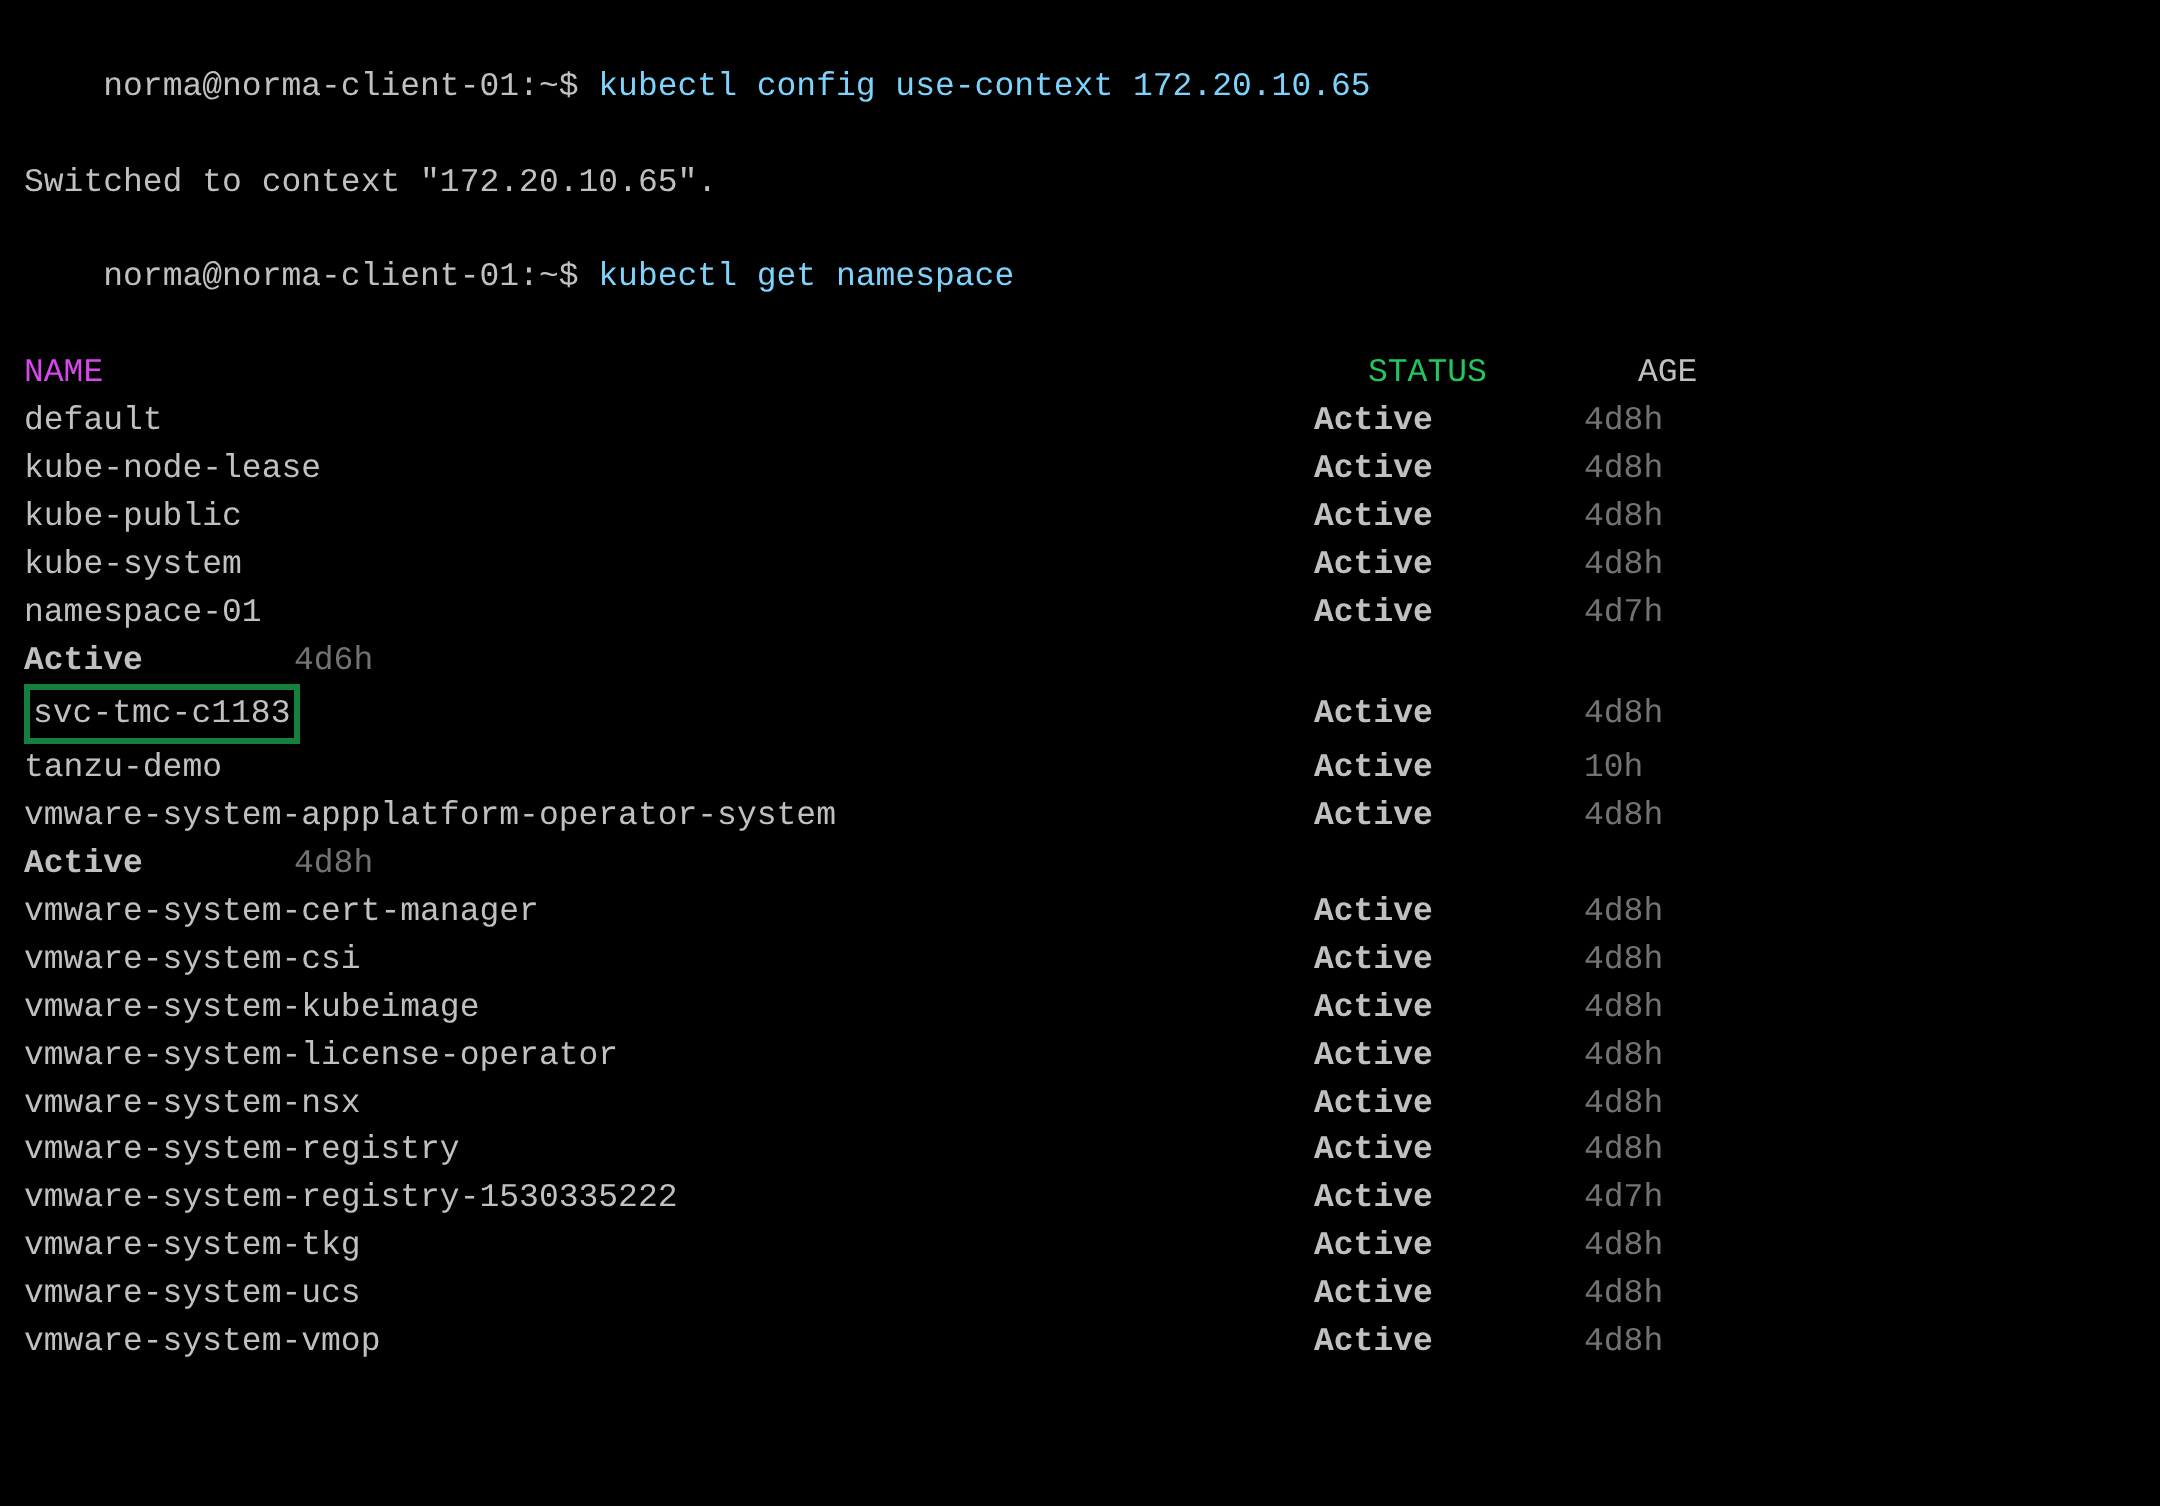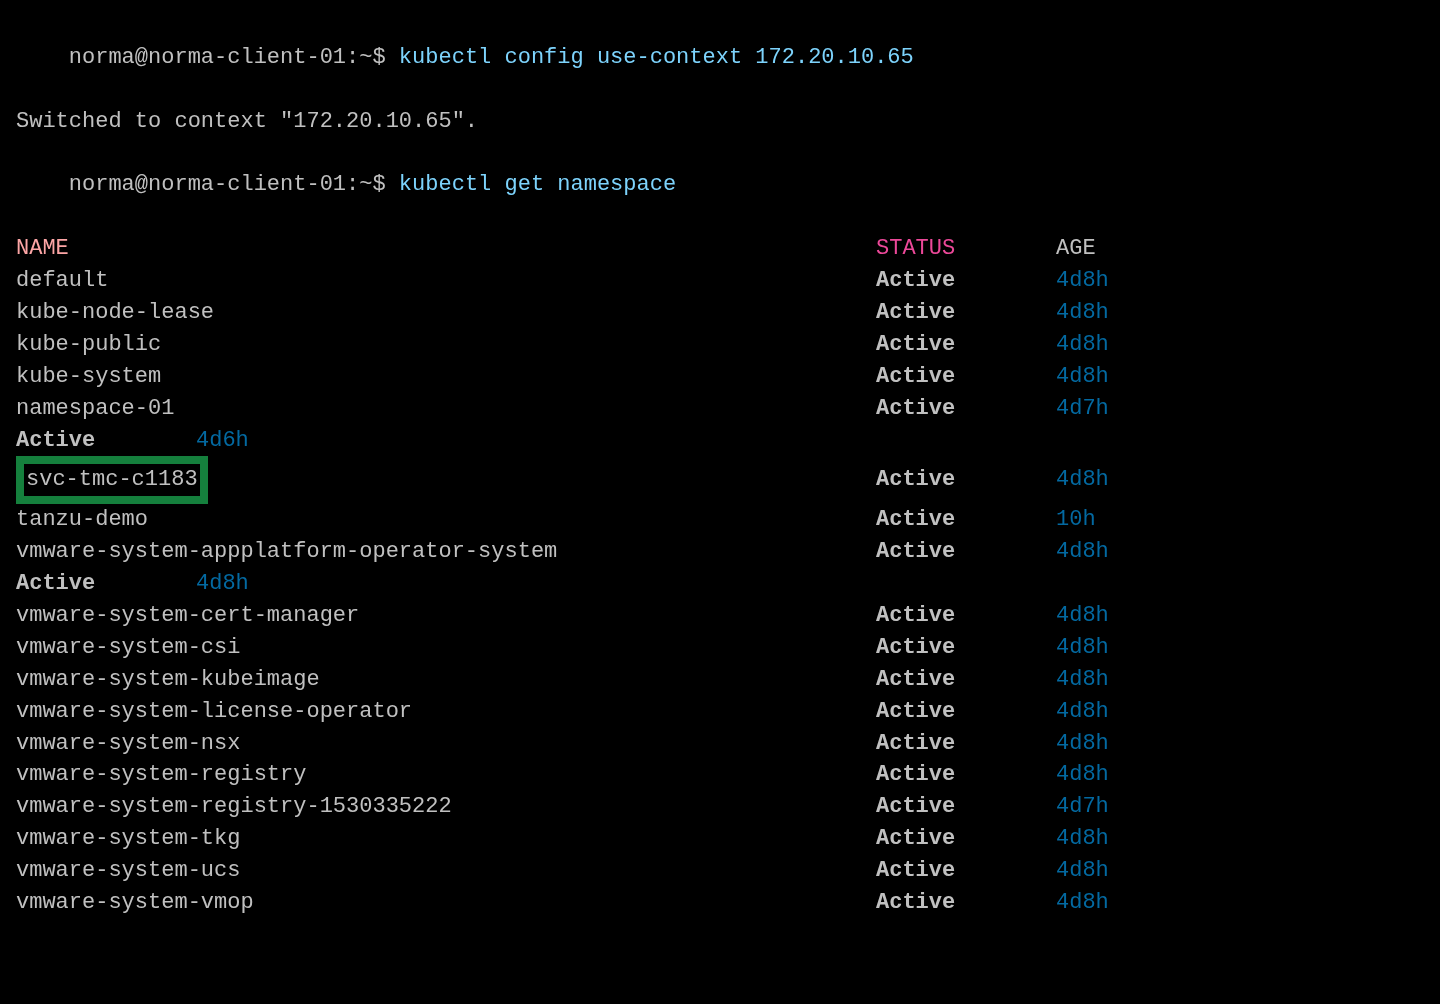--- a/index.html
+++ b/index.html
@@ -31,26 +31,27 @@
     .command {
       color: #7dd3fc;
     }
 
     .header-row {
       display: flex;
     }
 
     .col-name {
       flex: 0 0 860px;
-      color: #fca5a5;
+      color: #d946ef;
     }
 
     .col-status {
       flex: 0 0 180px;
-      color: #ec4899;
+      color: #22c55e;
+      margin-left: 36px;
     }
 
     .col-age {
       color: #c0c0c0;
     }
 
     .data-row {
       display: flex;
       align-items: center;
     }
@@ -60,25 +61,25 @@
       color: #c0c0c0;
     }
 
     .status-cell {
       flex: 0 0 180px;
       color: #c0c0c0;
       font-weight: bold;
     }
 
     .age-cell {
-      color: #0369a1;
+      color: #737373;
     }
 
     .highlighted {
-      border: 8px solid #15803d;
+      border: 4px solid #15803d;
       display: inline-block;
       padding: 0 2px;
     }
   </style>
 </head>
 <body>
 
 <div>
   <div class="terminal-line">
     <span class="prompt">norma@norma-client-01:~$</span><span class="command"> kubectl config use-context 172.20.10.65</span>

